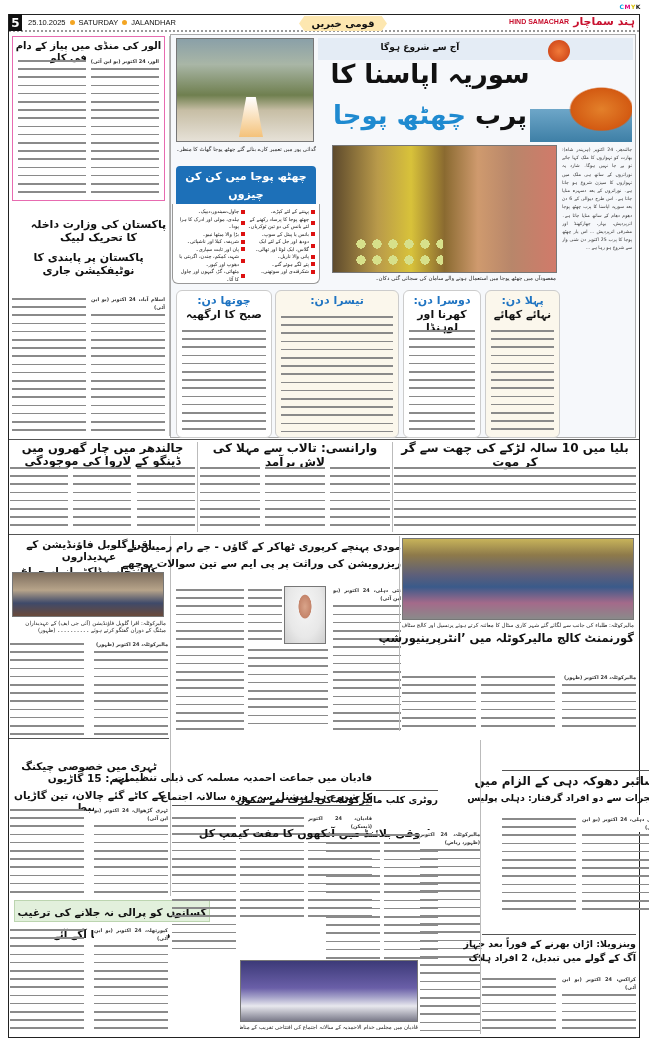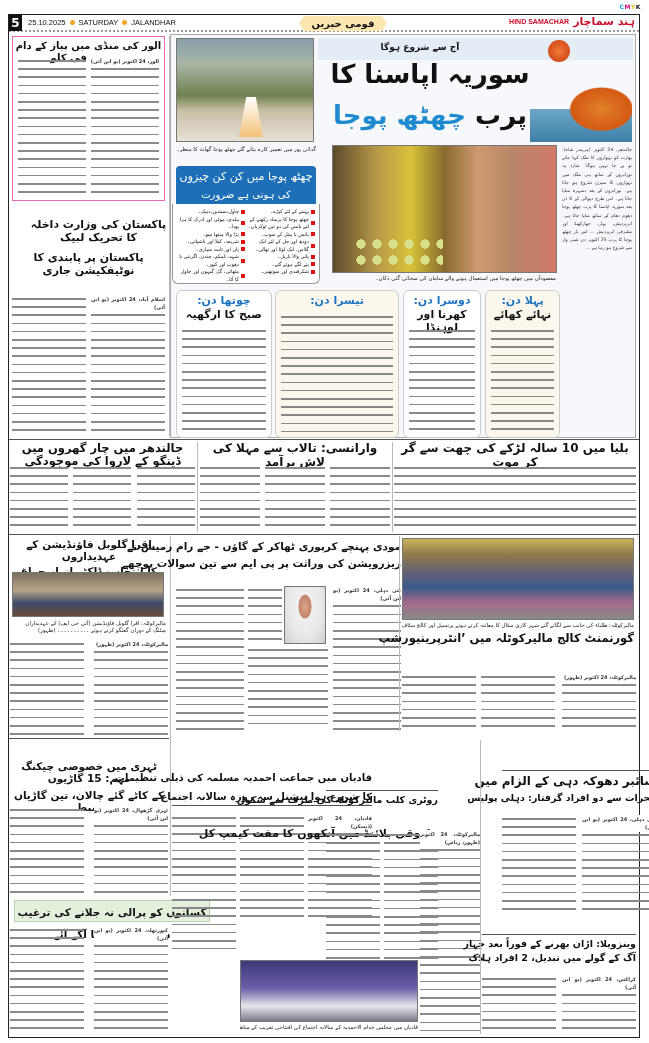--- a/index.html
+++ b/index.html
@@ -25,21 +25,21 @@
   .vrule{position:absolute;width:1px;background:#bbb}
   .hrule{position:absolute;height:1px;background:#555}
   .photo{position:absolute;border:1px solid #777;overflow:hidden}
   .caption{position:absolute;font-size:5.5px;direction:rtl;text-align:right;color:#222;white-space:nowrap;overflow:hidden}
   .box-pink{position:absolute;border:1.5px solid #e76bb0}
   .day-card{position:absolute;top:290px;height:148px;background:#fbf7ec;border:1px solid #ccc;border-radius:6px;overflow:hidden}
   .day-card .t1{font-size:11px;font-weight:bold;color:#1f74c2;direction:rtl;text-align:center;margin-top:3px}
   .day-card .t2{font-size:11px;font-weight:bold;direction:rtl;text-align:center;margin-top:1px}
   .day-card .col{position:absolute;left:5px;right:5px;top:36px;bottom:5px}
   .day-card.white{background:#fff}
-  .blue-box{position:absolute;left:176px;top:166px;width:140px;height:40px;background:#1d70b8;color:#fff;font-weight:normal;font-size:11px;direction:rtl;text-align:center;line-height:18px;padding-top:2px;border-radius:4px 4px 0 0}
+  .blue-box{position:absolute;left:176px;top:166px;width:140px;height:40px;background:#1d70b8;color:#fff;font-weight:bold;font-size:11px;direction:rtl;text-align:center;line-height:18px;padding-top:2px;border-radius:4px 4px 0 0}
   .blue-body{position:absolute;left:172px;top:204px;width:148px;height:80px;border:1px solid #999;border-top:none;border-radius:0 0 6px 6px;background:#fff}
   .bullet{font-size:5px;direction:rtl;text-align:right;display:flex;align-items:center;gap:2px;line-height:7.5px}
   .bullet::before{content:"";width:4px;height:4px;background:#d11;display:inline-block;flex:none}
   .green-banner{position:absolute;left:14px;top:900px;width:196px;height:22px;background:#e2f0dc;border:1px solid #bcd5b0;font-size:10.5px;font-weight:bold;direction:rtl;text-align:center;line-height:22px}
 </style>
 </head>
 <body>
 
 <div class="cmyk">
   <span>C</span><span>M</span><span>Y</span><span>K</span>

